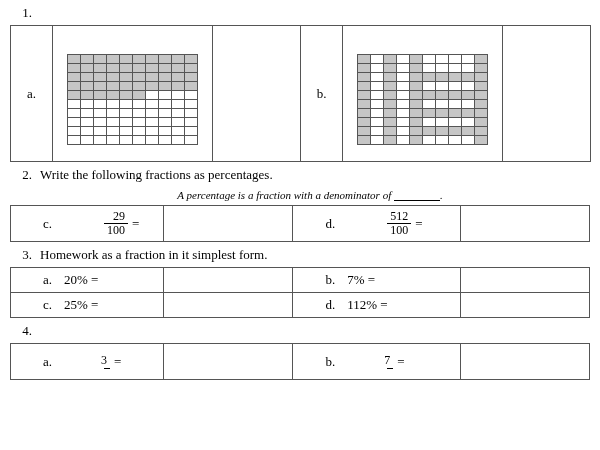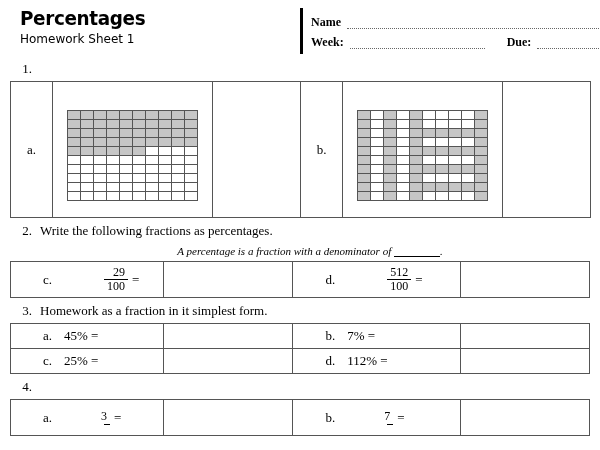--- a/index.html
+++ b/index.html
@@ -192,41 +192,20 @@
   .col-a { width: 152px; }
   .col-b { width: 128px; }
   .col-c { width: 166px; }
   .col-d { width: 128px; }
 </style>
 </head>
 <body>
 
 <div class="sheet">
 
-  <div class="header">
-    <div class="title-block">
-      <div class="worksheet-title">Percentages</div>
-      <div class="worksheet-subtitle">Homework Sheet 1</div>
-    </div>
-
-    <div class="header-rule"></div>
-
-    <div class="name-block">
-      <div class="name-row">
-        <span class="lbl">Name</span>
-        <span class="dotline"></span>
-      </div>
-      <div class="name-row">
-        <span class="lbl">Week:</span>
-        <span class="dotline med"></span>
-        <span class="due-lbl">Due:</span>
-        <span class="dotline short"></span>
-      </div>
-    </div>
-  </div>
 
   <div class="q-line">
     <span class="q-num">1.</span>
   </div>
 
   <table class="qtable gridtable">
     <tbody>
         <tr>
       <td class="col-lbl lbl-cell">a.</td>
       <td class="col-grid">
@@ -530,21 +509,21 @@
     <span class="q-num">3.</span>
     <span class="q-text">Homework as a fraction in it simplest form.</span>
   </div>
 
   <table class="qtable simp">
     <tbody>
         <tr>
       <td class="col-a">
         <div class="frac-wrap cellpad">
           <span class="item-let">a.</span>
-          <span>45% =</span>
+          <span>20% =</span>
         </div>
       </td>
       <td class="col-b"></td>
       <td class="col-c">
         <div class="frac-wrap cellpad">
           <span class="item-let">b.</span>
           <span>7% =</span>
         </div>
       </td>
       <td class="col-d"></td>

